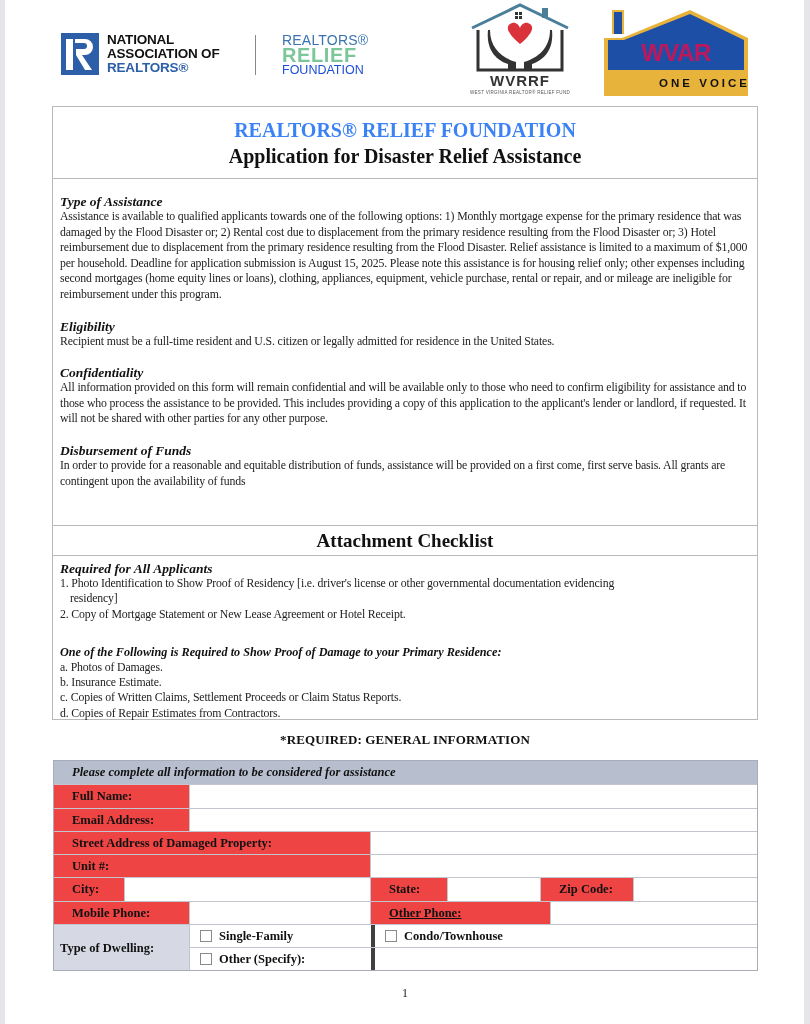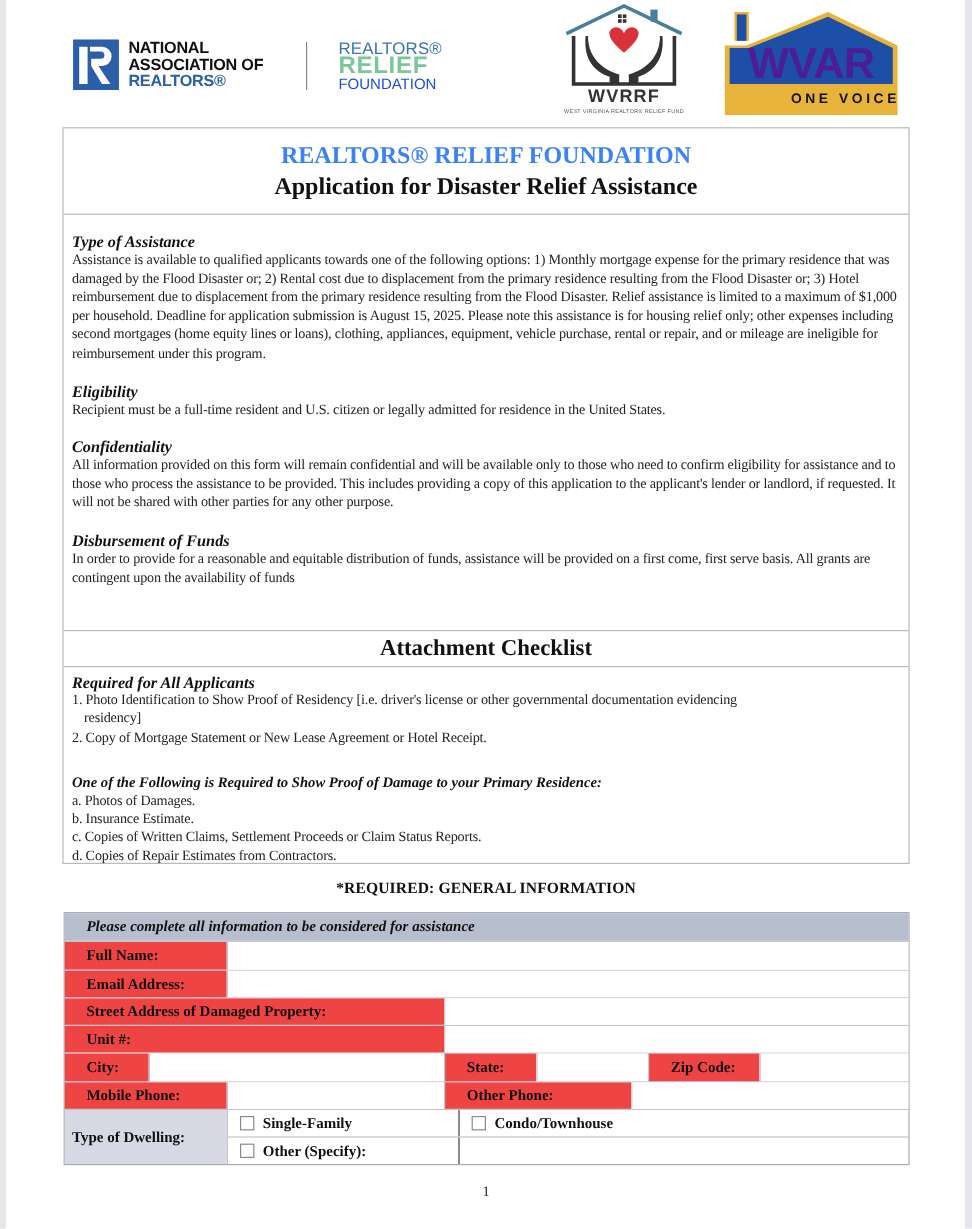--- a/index.html
+++ b/index.html
@@ -49,21 +49,21 @@
   .cell:first-child { border-left: none; }
   .lbl { background: #ef4444; }
   .inp { background: #ffffff; }
   .banner { background: #b7bfcf; font-style: italic; width: 100%; }
   .dwell { display: flex; height: 46px; border-top: 1px solid #c2c5cc; }
   .dwell .lbl-big { width: 135px; background: #d6d9e3; font-family: "Liberation Serif", serif; font-weight: bold; font-size: 12.5px; line-height: 46px; padding-left: 6px; color: #111; }
   .dwell .opts { flex: 1; display: flex; flex-direction: column; }
   .dwell .orow { flex: 1; display: flex; border-left: 1px solid #c2c5cc; }
   .dwell .orow + .orow { border-top: 1px solid #c2c5cc; }
   .opt { display: flex; align-items: center; font-family: "Liberation Serif", serif; font-weight: bold; font-size: 12.5px; color: #111; padding-left: 10px; height: 100%; }
-  .opt + .opt, .opt-blank { border-left: 1px solid #404040; margin-left: 11px; }
+  .opt + .opt, .opt-blank { border-left: 4px solid #404040; }
   .cbox { width: 12px; height: 12px; border: 1px solid #8a8a8a; background: #fff; margin-right: 7px; flex: none; }
 
   .page-num { position: absolute; left: 0; top: 986px; width: 810px; text-align: center; font-family: "Liberation Serif", serif; font-size: 12px; color: #222; }
 </style>
 </head>
 <body>
 
 <div class="edge-left"></div>
 <div class="edge-right"></div>
 
@@ -105,21 +105,21 @@
     <div class="sub">WEST VIRGINIA REALTOR® RELIEF FUND</div>
   </div>
   <div class="wvar">
     <svg width="148" height="88" viewBox="0 0 148 88" style="position:absolute;left:0;top:0;">
       <path d="M2 30 L2 88 L146 88 L146 30 L88 2 L20 30 Z" fill="#e8b33a"></path>
       <path d="M6 32 L6 62 L142 62 L142 32 L88 6 L22 32 Z" fill="#1d4fa6"></path>
       <rect x="10" y="2" width="12" height="24" fill="#e8b33a"></rect>
       <rect x="12" y="4" width="8" height="22" fill="#1d4fa6"></rect>
       <rect x="6" y="66" width="136" height="18" fill="#e8b33a"></rect>
     </svg>
-    <div style="position:absolute;left:0;top:28px;width:148px;text-align:center;font-family:'Liberation Sans',sans-serif;font-weight:bold;font-size:36px;line-height:34px;color:#4c1d95;letter-spacing:-0.5px;">WVAR</div>
+    <div style="position:absolute;left:0;top:28px;width:148px;text-align:center;font-family:'Liberation Sans',sans-serif;font-weight:bold;font-size:24px;line-height:34px;color:#be185d;letter-spacing:-0.5px;">WVAR</div>
     <div style="position:absolute;left:0;top:68px;width:148px;text-align:right;font-family:'Liberation Sans',sans-serif;font-weight:bold;font-size:11.5px;line-height:14px;color:#111;letter-spacing:3px;">ONE VOICE</div>
   </div>
 </div>
 
 <div class="main-box">
   <div class="title-block">
     <div class="title-1">REALTORS® RELIEF FOUNDATION</div>
     <div class="title-2">Application for Disaster Relief Assistance</div>
   </div>
   <div class="info-block">
@@ -180,21 +180,21 @@
     <div class="cell lbl" style="width:70px;">City:</div>
     <div class="cell inp" style="width:246px;"></div>
     <div class="cell lbl" style="width:77px;">State:</div>
     <div class="cell inp" style="width:93px;"></div>
     <div class="cell lbl" style="width:93px;">Zip Code:</div>
     <div class="cell inp" style="flex:1;"></div>
   </div>
   <div class="frow">
     <div class="cell lbl" style="width:135px;">Mobile Phone:</div>
     <div class="cell inp" style="width:181px;"></div>
-    <div class="cell lbl" style="width:156px;">Other Phone:</div>
+    <div class="cell lbl" style="width:180px;text-decoration:underline;">Other Phone:</div>
     <div class="cell inp" style="flex:1;"></div>
   </div>
   <div class="dwell">
     <div class="lbl-big">Type of Dwelling:</div>
     <div class="opts">
       <div class="orow">
         <div class="opt" style="width:181px;">
           <span class="cbox"></span>
           <span>Single-Family</span>
         </div>

